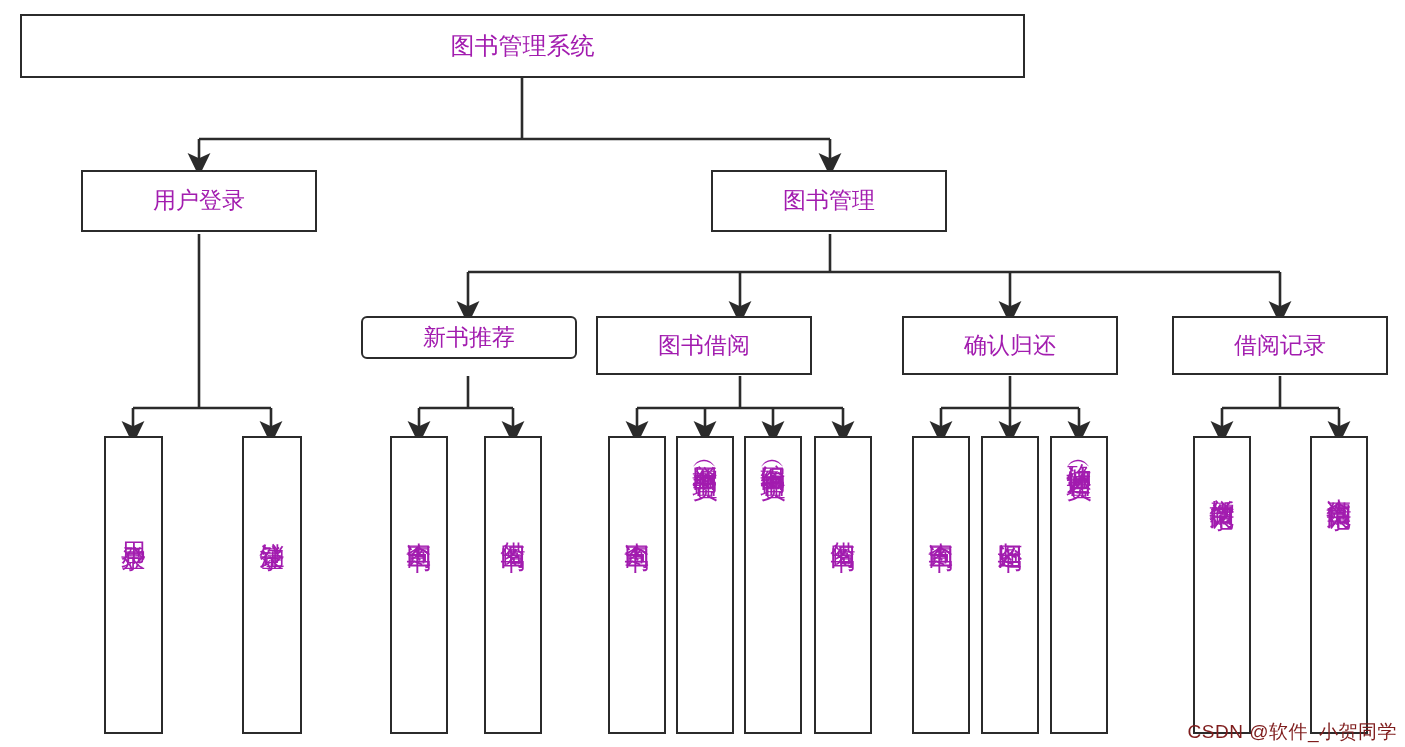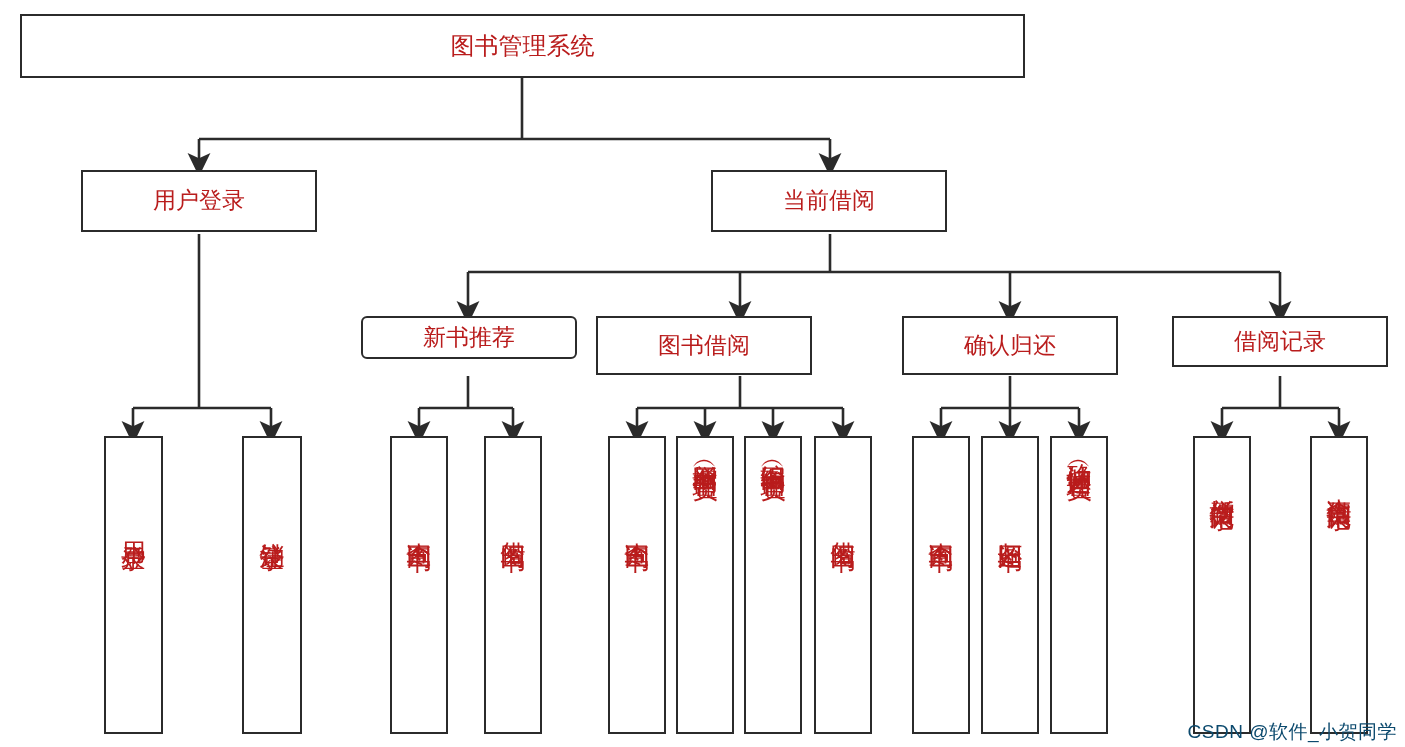--- a/index.html
+++ b/index.html
@@ -26,21 +26,21 @@
     pointer-events: none;
   }
   .node {
     position: absolute;
     box-sizing: border-box;
     background: #ffffff;
     border: 2.5px solid #2b2b2b;
     display: flex;
     align-items: center;
     justify-content: center;
-    color: #b91c1c;
+    color: #a21caf;
     z-index: 2;
   }
   .node .label {
     line-height: 1.18;
     text-align: center;
     white-space: nowrap;
   }
   
   .node.h .label {
     font-size: 23px;
@@ -58,21 +58,21 @@
     font-size: 25px;
     letter-spacing: 2px;
     line-height: 1;
     white-space: nowrap;
   }
   .watermark {
     position: absolute;
     right: 8px;
     bottom: 2px;
     font-size: 19px;
-    color: #0c4a6e;
+    color: #7f1d1d;
     letter-spacing: 0.5px;
     z-index: 5;
     white-space: nowrap;
     margin-left: 32px;
   }
 </style>
 </head>
 <body>
 
 <div id="canvas">
@@ -128,33 +128,33 @@
   </svg>
 
   <div class="node h root" style="left:20px; top:14px; width:1005px; height:64px;">
     <span class="label">图书管理系统</span>
   </div>
 
   <div class="node h" style="left:81px; top:170px; width:236px; height:62px;">
     <span class="label">用户登录</span>
   </div>
   <div class="node h" style="left:711px; top:170px; width:236px; height:62px;">
-    <span class="label">当前借阅</span>
+    <span class="label">图书管理</span>
   </div>
 
   <div class="node h" style="left:361px; top:316px; width:216px; height:43px;border-radius:6px;">
     <span class="label">新书推荐</span>
   </div>
   <div class="node h" style="left:596px; top:316px; width:216px; height:59px;">
     <span class="label">图书借阅</span>
   </div>
   <div class="node h" style="left:902px; top:316px; width:216px; height:59px;">
     <span class="label">确认归还</span>
   </div>
-  <div class="node h" style="left:1172px; top:316px; width:216px; height:51px;">
+  <div class="node h" style="left:1172px; top:316px; width:216px; height:59px;">
     <span class="label">借阅记录</span>
   </div>
 
   <div class="node v" style="left:104px; top:436px; width:59px; height:298px; padding-top:84px;">
     <span class="label">用户登录</span>
   </div>
   <div class="node v" style="left:242px; top:436px; width:60px; height:298px; padding-top:84px;">
     <span class="label">注销登录</span>
   </div>
 

